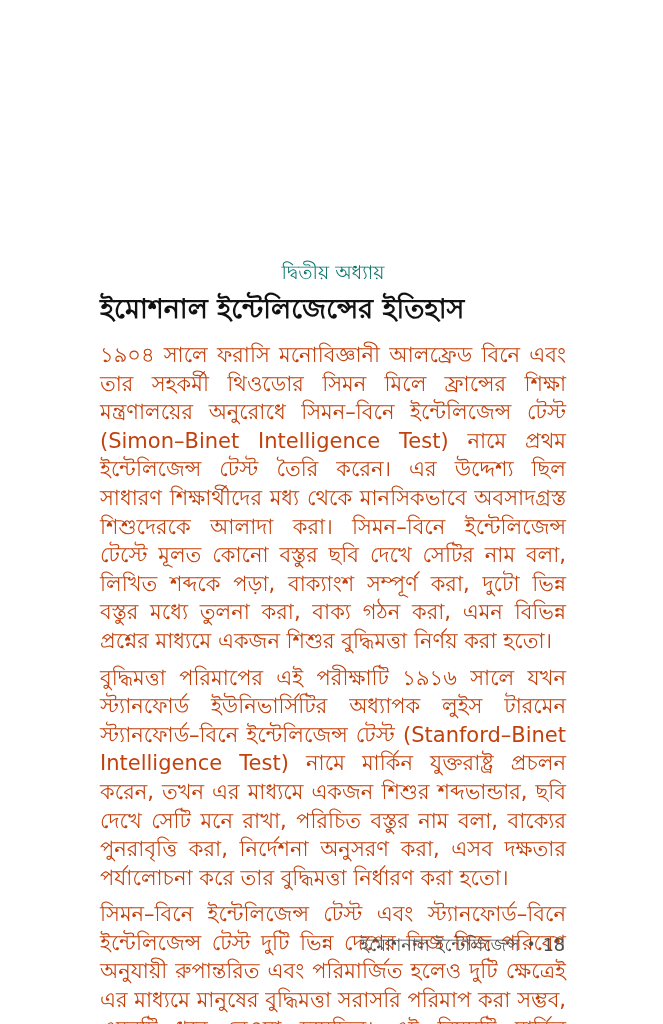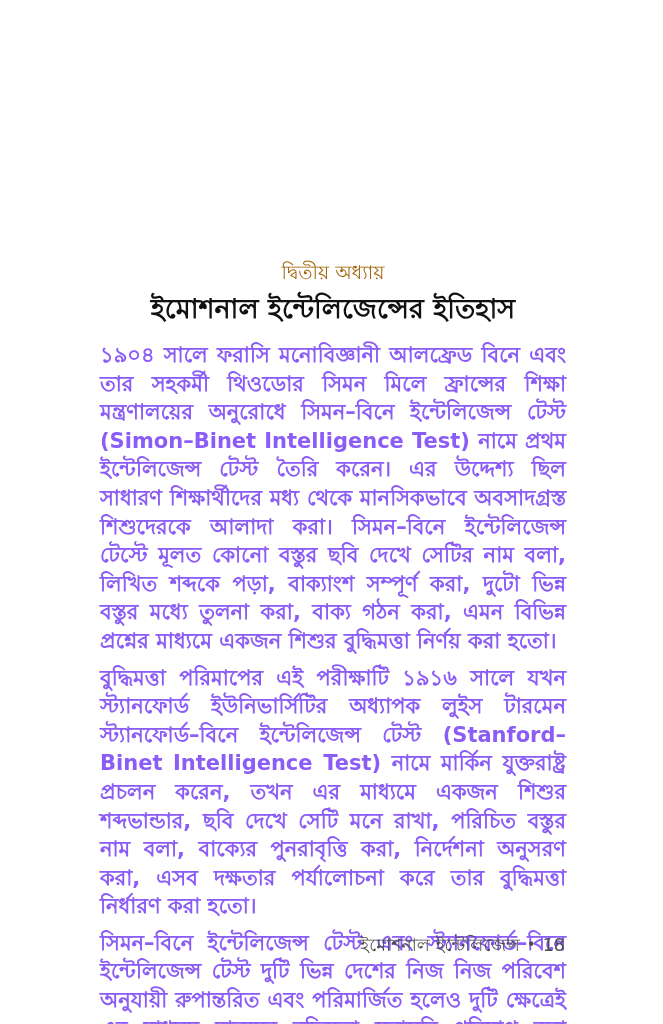--- a/index.html
+++ b/index.html
@@ -24,44 +24,42 @@
     left: 100px;
     top: 260px;
     width: 466px;
   }
 
   .chapter-label {
     text-align: center;
     font-size: 19px;
     line-height: 24px;
     font-weight: 400;
-    color: #a16207;
+    color: #0f766e;
   }
 
   .page-title {
     margin-top: 7px;
-    text-align: center;
     font-size: 27px;
     line-height: 35px;
     font-weight: 700;
     color: #111111;
   }
 
   .body-text {
     margin-top: 15px;
   }
 
   .body-text p {
     font-size: 21px;
     line-height: 28.6px;
     text-align: justify;
     text-justify: inter-word;
-    color: #8b5cf6;
+    color: #c2410c;
     margin-bottom: 8px;
-    font-weight: bold;
   }
 
   .body-text p:last-child {
     margin-bottom: 0;
   }
 
   .page-footer {
     position: absolute;
     right: 98px;
     top: 934px;

